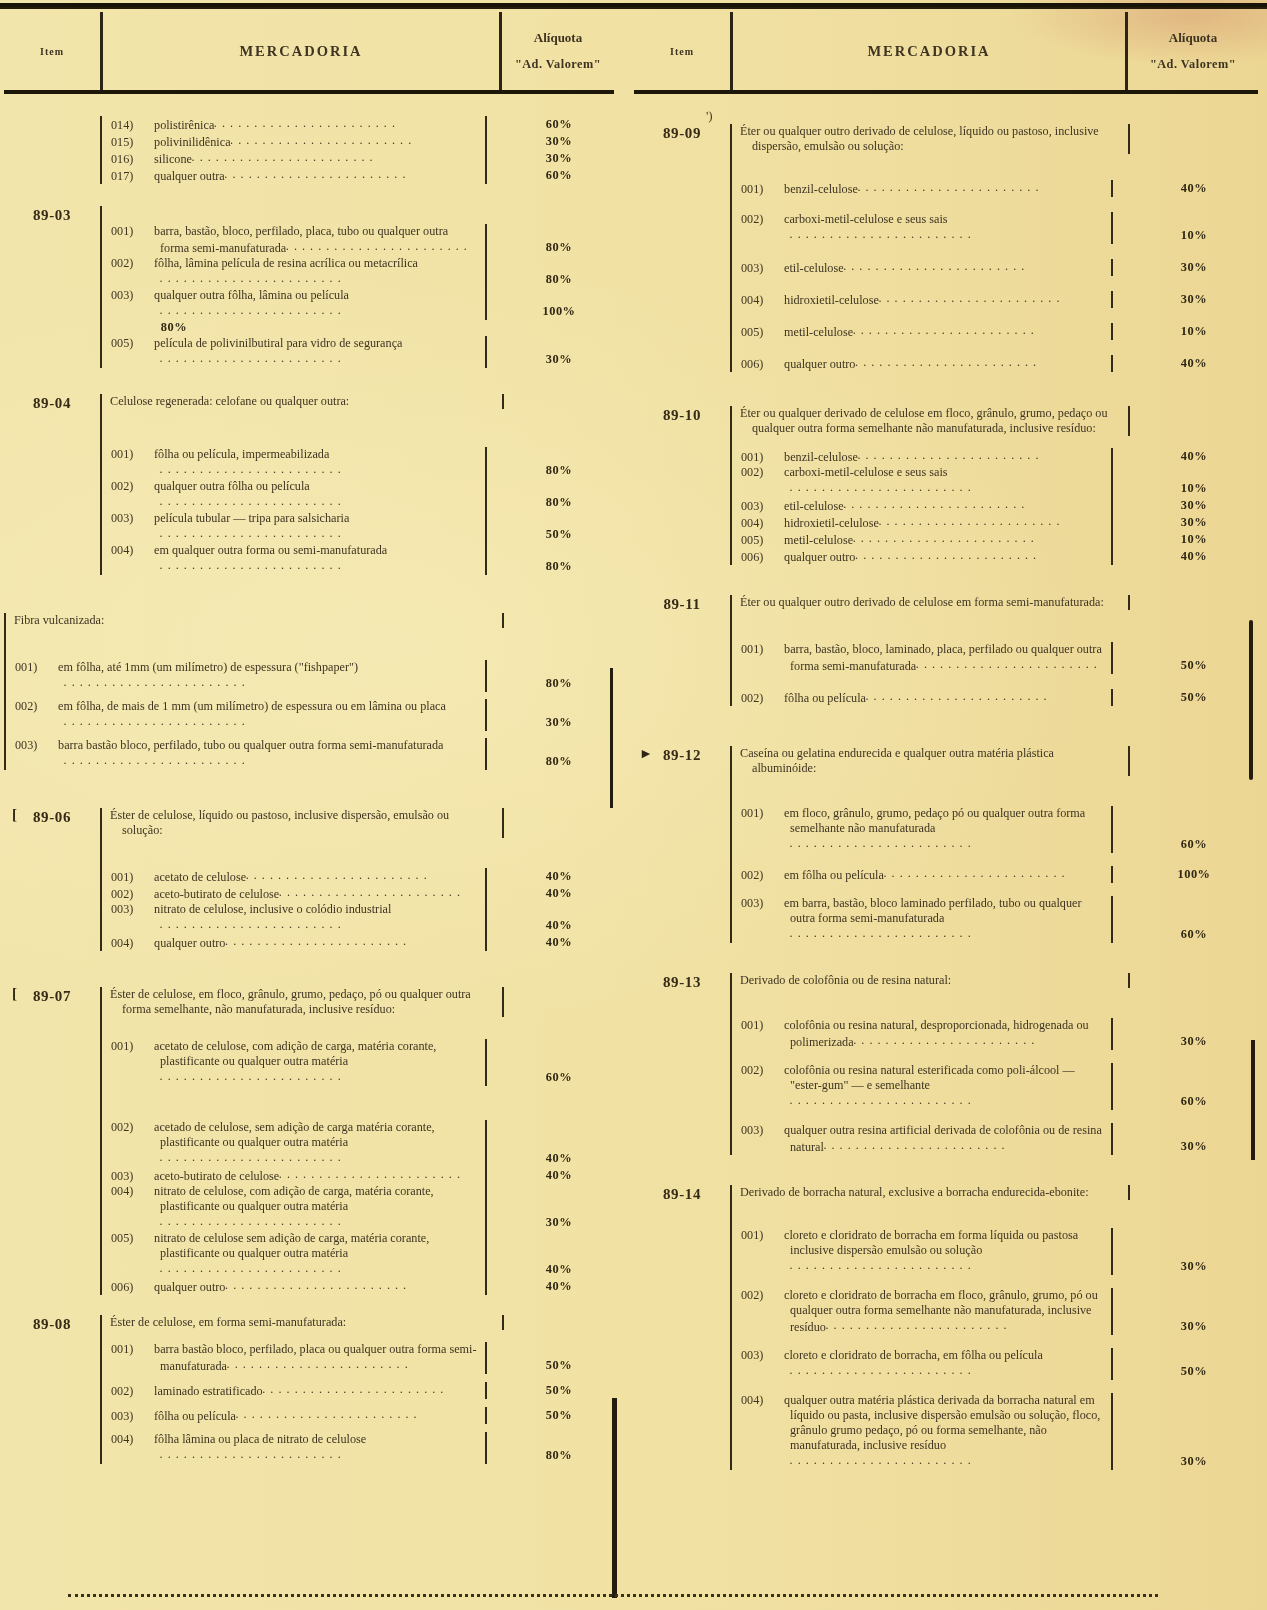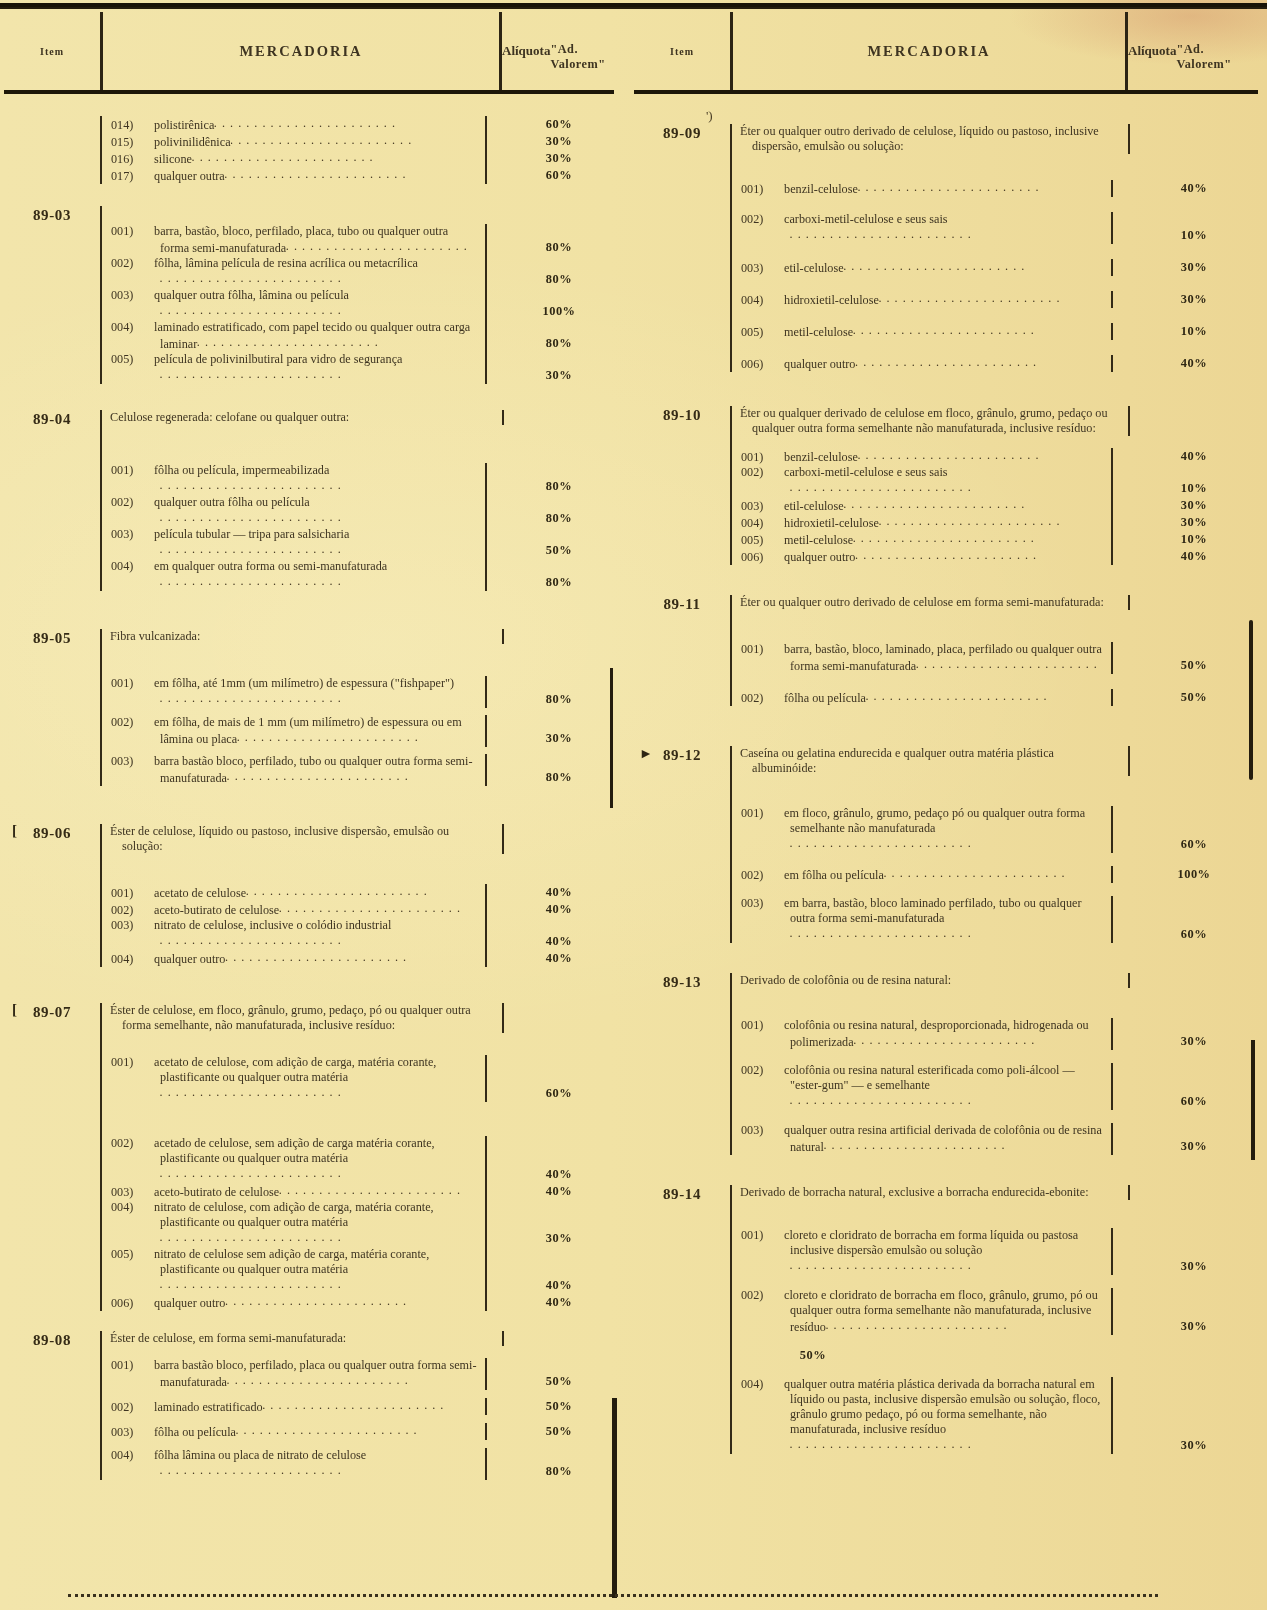--- a/index.html
+++ b/index.html
@@ -25,21 +25,21 @@
   .ttable{position:absolute;top:12px;}
   #left-table{left:4px;width:610px;}
   #right-table{left:634px;width:624px;}
 
   .thead{display:flex;align-items:stretch;height:78px;border-bottom:4px solid #1d1709;}
   .th-item{flex:0 0 96px;display:flex;align-items:center;justify-content:center;
     font-size:10px;font-weight:bold;letter-spacing:1px;}
   .th-merc{flex:1;display:flex;align-items:center;justify-content:center;
     border-left:3px solid #2c2414;border-right:3px solid #2c2414;
     font-size:14.5px;font-weight:bold;letter-spacing:2px;}
-  .th-rate{display:flex;flex-direction:row;align-items:center;justify-content:center;
+  .th-rate{display:flex;flex-direction:column;align-items:center;justify-content:center;
     font-size:13px;font-weight:bold;}
   #left-table .th-rate{flex:0 0 112px;}
   #right-table .th-rate{flex:0 0 130px;}
   .aliq2{margin-top:11px;font-size:12.3px;letter-spacing:.5px;}
 
   .tbody{position:relative;}
   .block{display:flex;align-items:stretch;}
   .b-id{flex:0 0 96px;text-align:center;font-weight:bold;font-size:15px;
     letter-spacing:.6px;color:#352b16;position:relative;padding-top:1px;}
   .prefix{position:absolute;left:8px;top:-2px;font-weight:bold;color:#2e2513;}
@@ -126,21 +126,20 @@
               </div>
               <div class="entry">
                 <div class="e-body"><span class="num">002)</span><span class="etext"> fôlha, lâmina película de resina acrílica ou metacrílica</span><span class="dots"></span></div>
                 <div class="b-rate rate">80%</div>
               </div>
               <div class="entry">
                 <div class="e-body"><span class="num">003)</span><span class="etext"> qualquer outra fôlha, lâmina ou película</span><span class="dots"></span></div>
                 <div class="b-rate rate">100%</div>
               </div>
               <div class="entry">
-                <div class="e-body"><span class="num">004)</span><span class="etext"> laminado estratificado, com papel tecido ou qualquer outra carga laminar</span><span class="dots"></span></div>
                 <div class="b-rate rate">80%</div>
               </div>
               <div class="entry">
                 <div class="e-body"><span class="num">005)</span><span class="etext"> película de polivinilbutiral para vidro de segurança</span><span class="dots"></span></div>
                 <div class="b-rate rate">30%</div>
               </div>
             </div>
           </div>
         </div>
         <div class="block blk-89-04">
@@ -164,21 +163,20 @@
                 <div class="b-rate rate">50%</div>
               </div>
               <div class="entry">
                 <div class="e-body"><span class="num">004)</span><span class="etext"> em qualquer outra forma ou semi-manufaturada</span><span class="dots"></span></div>
                 <div class="b-rate rate">80%</div>
               </div>
             </div>
           </div>
         </div>
         <div class="block blk-89-05">
-          <div class="b-id"><span>89-05</span></div>
           <div class="b-main">
             <div class="hrow">
               <div class="b-heading">Fibra vulcanizada:</div>
               <div class="b-rate"></div>
             </div>
             <div class="entries">
               <div class="entry">
                 <div class="e-body"><span class="num">001)</span><span class="etext"> em fôlha, até 1mm (um milímetro) de espessura ("fishpaper")</span><span class="dots"></span></div>
                 <div class="b-rate rate">80%</div>
               </div>
@@ -440,20 +438,21 @@
             <div class="entries">
               <div class="entry">
                 <div class="e-body"><span class="num">001)</span><span class="etext"> cloreto e cloridrato de borracha em forma líquida ou pastosa inclusive dispersão emulsão ou solução</span><span class="dots"></span></div>
                 <div class="b-rate rate">30%</div>
               </div>
               <div class="entry">
                 <div class="e-body"><span class="num">002)</span><span class="etext"> cloreto e cloridrato de borracha em floco, grânulo, grumo, pó ou qualquer outra forma semelhante não manufaturada, inclusive resíduo</span><span class="dots"></span></div>
                 <div class="b-rate rate">30%</div>
               </div>
               <div class="entry">
+                <div class="e-body"><span class="num">003)</span><span class="etext"> cloreto e cloridrato de borracha, em fôlha ou película</span><span class="dots"></span></div>
                 <div class="b-rate rate">50%</div>
               </div>
               <div class="entry">
                 <div class="e-body"><span class="num">004)</span><span class="etext"> qualquer outra matéria plástica derivada da borracha natural em líquido ou pasta, inclusive dispersão emulsão ou solução, floco, grânulo grumo pedaço, pó ou forma semelhante, não manufaturada, inclusive resíduo</span><span class="dots"></span></div>
                 <div class="b-rate rate">30%</div>
               </div>
             </div>
           </div>
         </div>
       </div>

